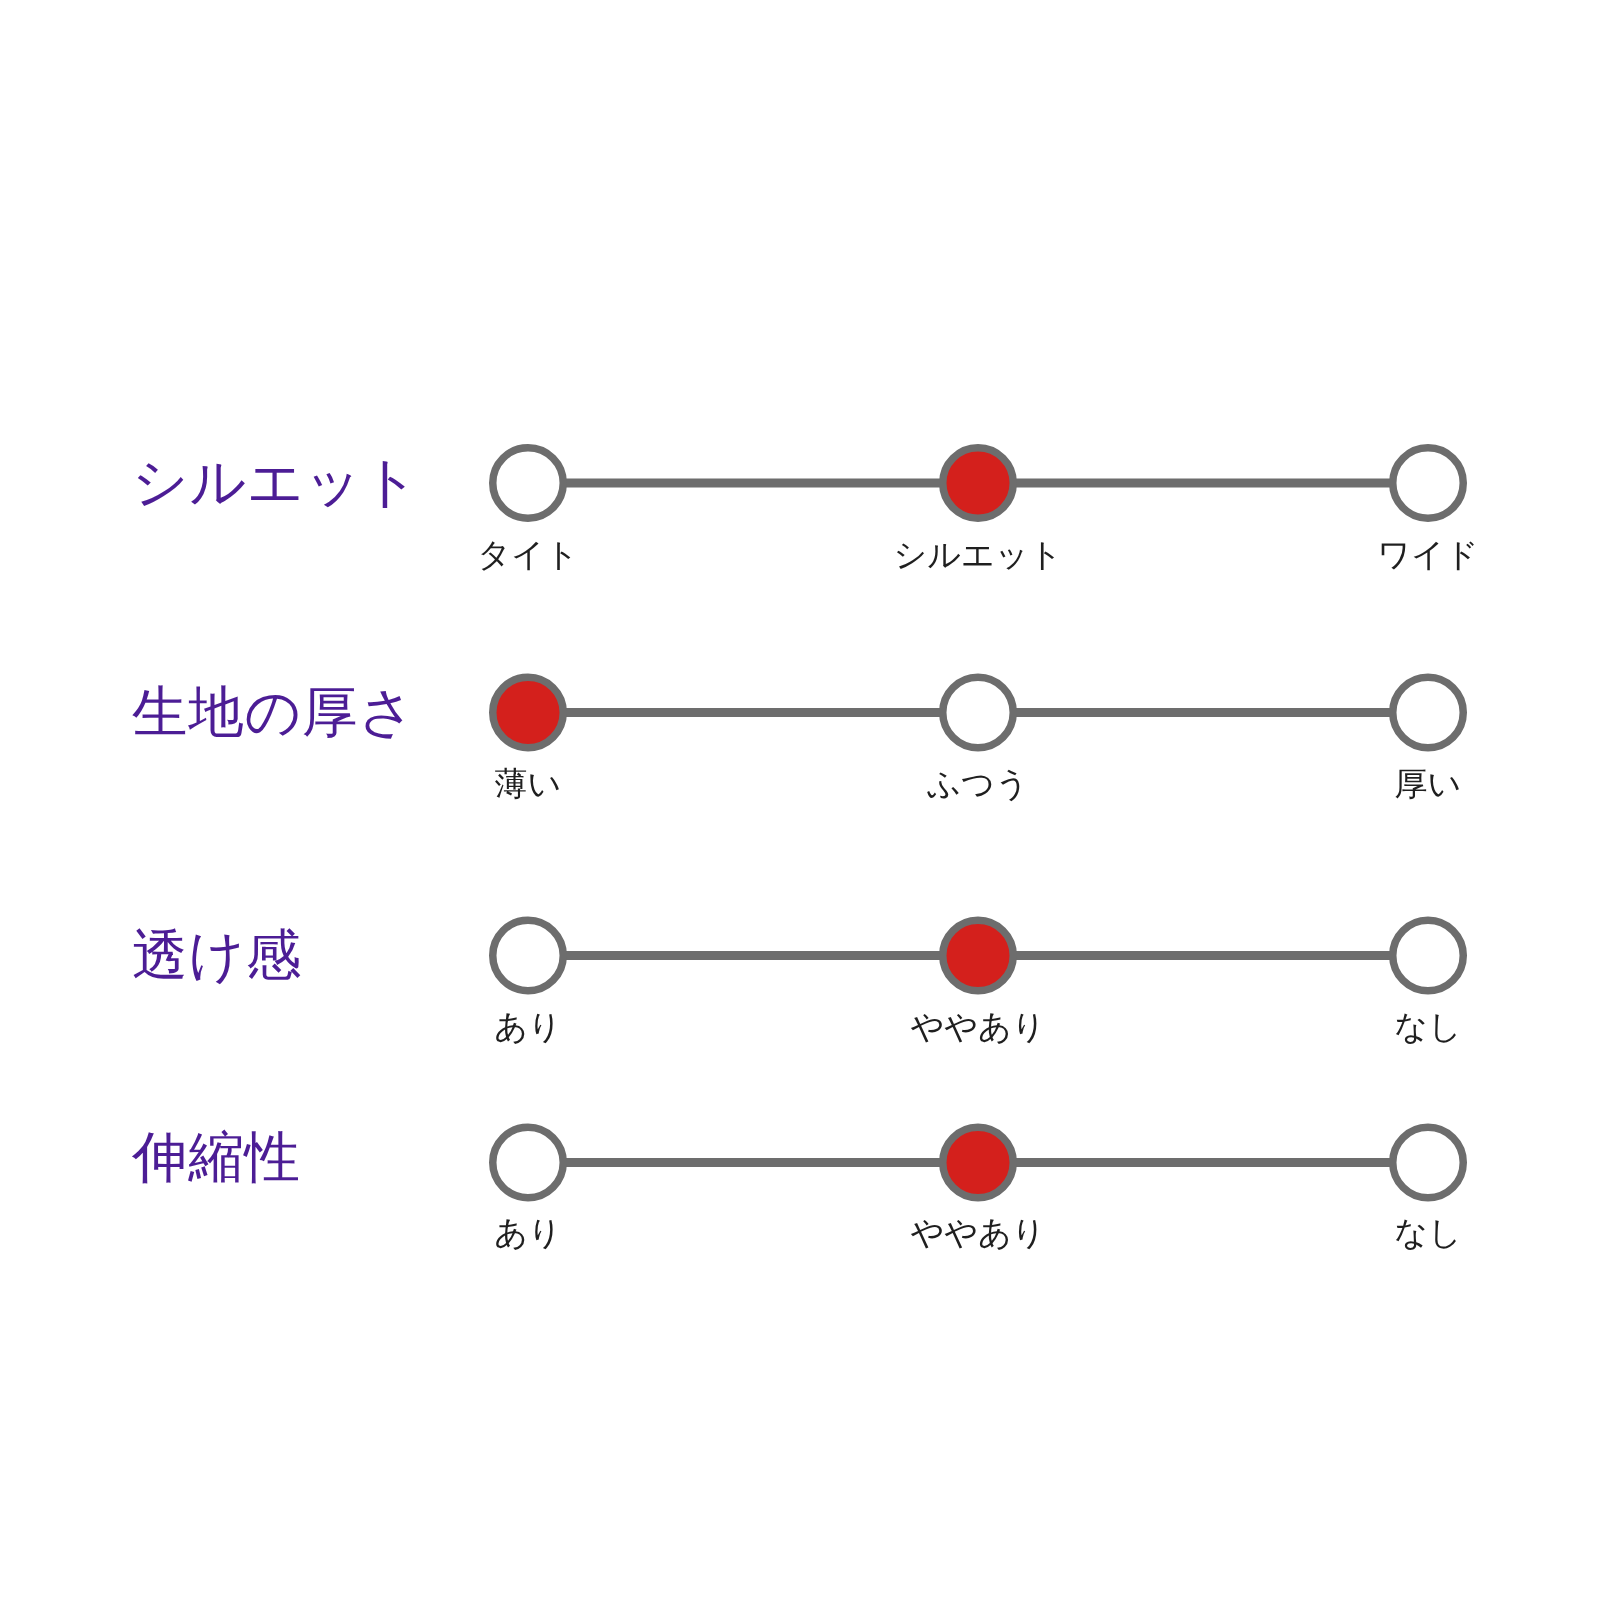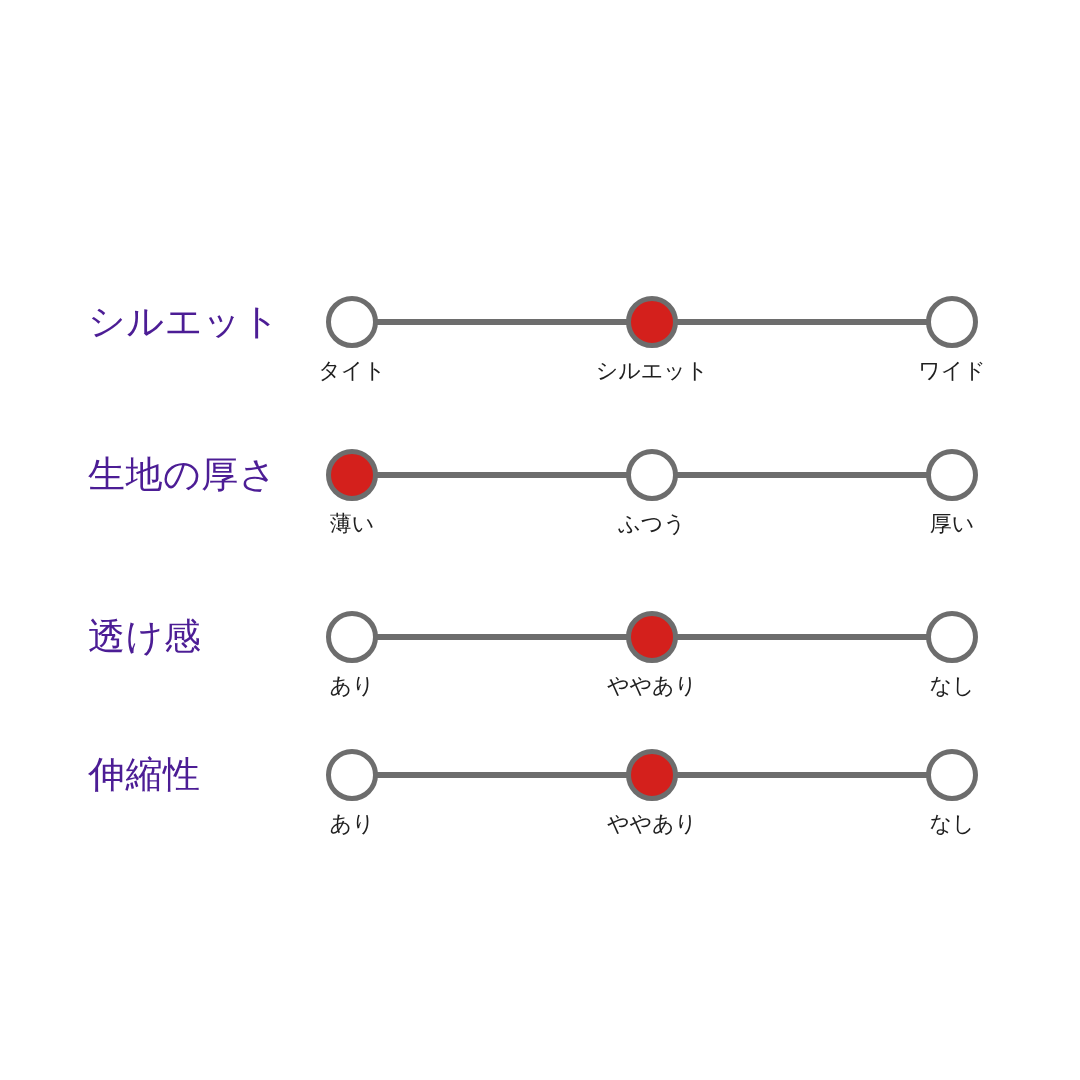--- a/index.html
+++ b/index.html
@@ -133,21 +133,21 @@
       <div class="track"></div>
       <div class="node node-pos-0"></div>
       <div class="node node-pos-1 selected"></div>
       <div class="node node-pos-2"></div>
       <div class="tick-label tick-pos-0">あり</div>
       <div class="tick-label tick-pos-1">ややあり</div>
       <div class="tick-label tick-pos-2">なし</div>
     </div>
   </div>
 
-  <div class="spec-row" style="top:747px;">
+  <div class="spec-row" style="top:747px;font-family:Liberation Mono, monospace;">
     <div class="row-label">伸縮性</div>
     <div class="scale">
       <div class="track"></div>
       <div class="node node-pos-0"></div>
       <div class="node node-pos-1 selected"></div>
       <div class="node node-pos-2"></div>
       <div class="tick-label tick-pos-0">あり</div>
       <div class="tick-label tick-pos-1">ややあり</div>
       <div class="tick-label tick-pos-2">なし</div>
     </div>

